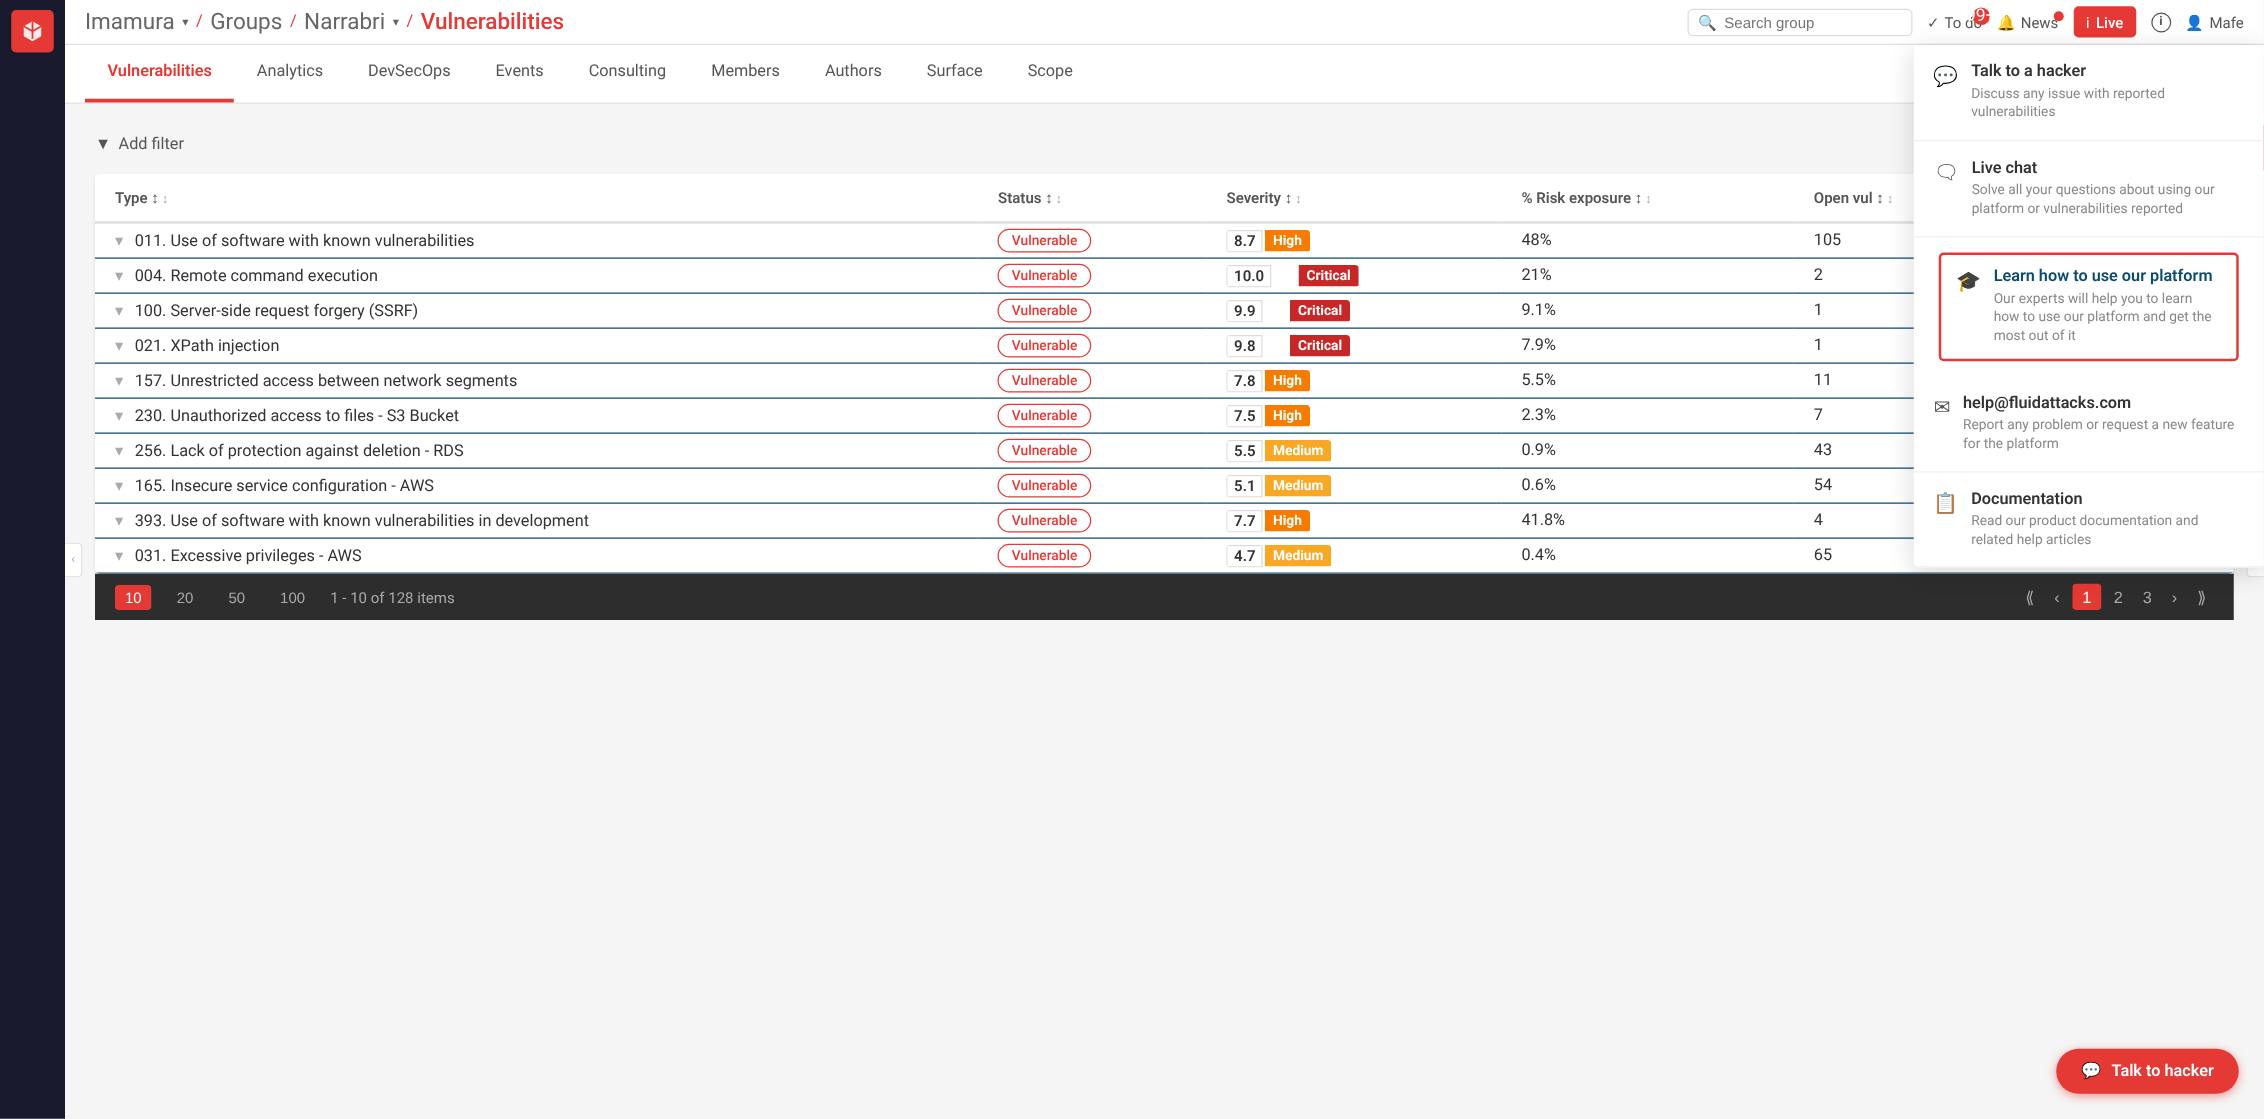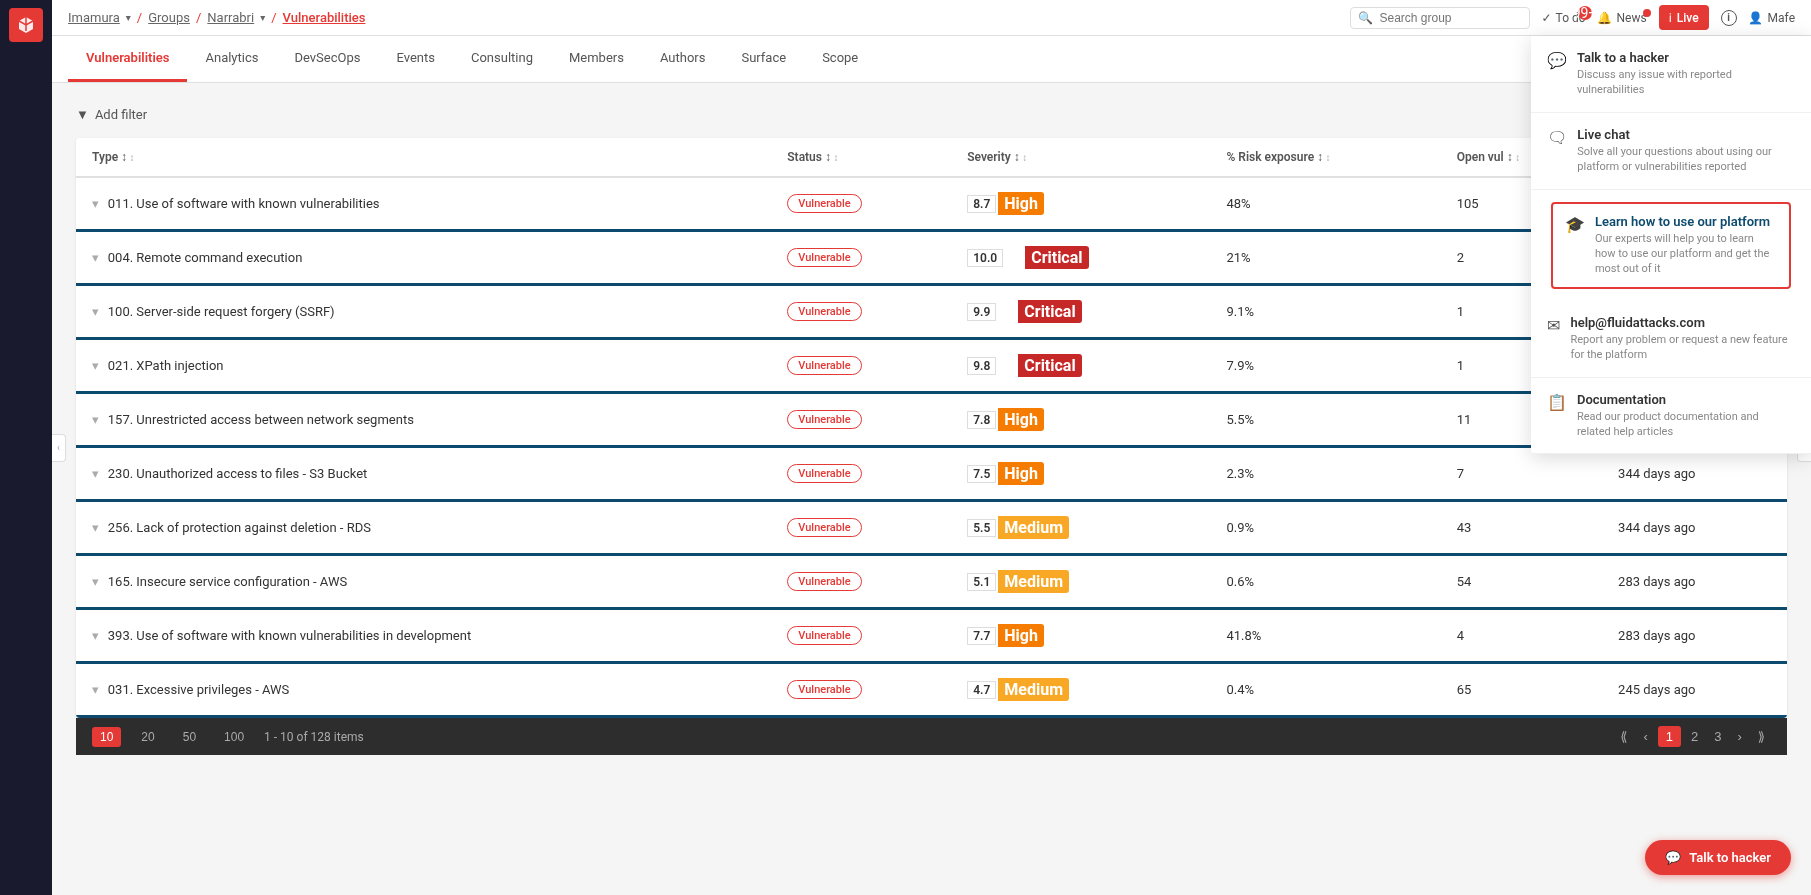--- a/index.html
+++ b/index.html
@@ -1,21 +1,21 @@
 <!DOCTYPE html>
 <html><head>
   <meta charset="utf-8">
   <style>
     * { box-sizing: border-box; margin: 0; padding: 0; }
     body { font-family: -apple-system, BlinkMacSystemFont, 'Segoe UI', Roboto, sans-serif; font-size: 13px; background: #f5f5f5; color: #333; overflow-x: hidden; }
 
     
     .topbar { display: flex; align-items: center; background: #fff; border-bottom: 1px solid #e0e0e0; padding: 0 16px; height: 36px; gap: 8px; }
     .topbar-left { display: flex; align-items: center; gap: 4px; flex: 1; }
-    .breadcrumb-item { color: #666; font-size: 13px; cursor: pointer; text-decoration: underline; }
+    .breadcrumb-item { color: #666; font-size: 18px; cursor: pointer; }
     .breadcrumb-item.active { color: #e53935; font-weight: 500; }
     .breadcrumb-sep { color: #e53935; margin: 0 2px; }
     .breadcrumb-chevron { font-size: 10px; color: #666; margin-left: 2px; cursor: pointer; }
     .topbar-right { display: flex; align-items: center; gap: 12px; }
     .search-box { display: flex; align-items: center; border: 1px solid #ddd; border-radius: 4px; padding: 3px 8px; gap: 6px; background: #fff; width: 180px; }
     .search-box input { border: none; outline: none; font-size: 12px; color: #737373; width: 100%; }
     .topbar-icon-btn { display: flex; align-items: center; gap: 4px; cursor: pointer; font-size: 12px; color: #555; position: relative; }
     .badge { background: #e53935; color: #fff; border-radius: 50%; width: 14px; height: 14px; font-size: 14px; display: flex; align-items: center; justify-content: center; position: absolute; top: -5px; right: -6px; margin-left: 27px; }
     .help-btn { background: #e53935; color: #fff; border-radius: 4px; padding: 4px 10px; display: flex; align-items: center; gap: 5px; cursor: pointer; font-size: 12px; font-weight: 500; }
     .user-icon-btn { display: flex; align-items: center; gap: 4px; cursor: pointer; font-size: 12px; color: #555; }
@@ -34,26 +34,26 @@
     .filter-bar { display: flex; align-items: center; gap: 8px; margin-bottom: 16px; padding-top: 8px; }
     .filter-btn { display: flex; align-items: center; gap: 6px; color: #555; cursor: pointer; font-size: 13px; }
     .generate-btn { position: fixed; top: 100px; right: 0; background: #e53935; color: #fff; padding: 10px 16px; font-size: 13px; font-weight: 500; cursor: pointer; border-radius: 4px 0 0 4px; display: flex; align-items: center; gap: 6px; z-index: 5; }
 
     
     .table-container { background: #fff; border-radius: 4px; overflow: hidden; box-shadow: 0 1px 3px rgba(0,0,0,0.1); }
     .data-table { width: 100%; border-collapse: collapse; }
     .data-table th { padding: 12px 16px; text-align: left; font-size: 12px; font-weight: 600; color: #555; border-bottom: 2px solid #e0e0e0; background: #fff; }
     .data-table th.sortable { cursor: pointer; }
     .data-table th.sortable::after { content: ' ↕'; color: #aaa; font-size: 10px; }
-    .data-table td { padding: 14px 16px; border-bottom: 3px solid #0c4a6e; font-size: 13px; color: #333; }
+    .data-table td { padding: 4px 16px; border-bottom: 1px solid #0c4a6e; font-size: 13px; color: #333; }
     .expand-icon { color: #aaa; margin-right: 6px; cursor: pointer; }
     .status-badge { border: 1.5px solid #e53935; color: #e53935; border-radius: 12px; padding: 2px 10px; font-size: 11px; font-weight: 500; display: inline-block; }
     .severity-score { display: inline-flex; align-items: center; gap: 2px; border-radius: 3px; overflow: hidden; font-size: 12px; font-weight: 600; }
     .score-num { background: #fff; border: 1px solid #ddd; padding: 1px 5px; }
-    .severity-label { padding: 2px 6px; color: #fff; font-size: 16px; font-weight: 700; }
+    .severity-label { padding: 2px 6px; color: #fff; font-size: 11px; font-weight: 700; }
     .sev-critical { background: #c62828; margin-left: 20px; }
     .sev-high { background: #f57c00; }
     .sev-medium { background: #f9a825; }
 
     
     .pagination-bar { background: #2d2d2d; display: flex; align-items: center; padding: 8px 16px; gap: 12px; margin-top: 0; }
     .page-size-btn { background: #e53935; color: #fff; border: none; border-radius: 3px; padding: 3px 8px; font-size: 12px; cursor: pointer; }
     .page-size-btn.inactive { background: transparent; color: #aaa; cursor: pointer; }
     .page-info { color: #aaa; font-size: 12px; flex: 1; }
     .page-nav { display: flex; align-items: center; gap: 4px; }

